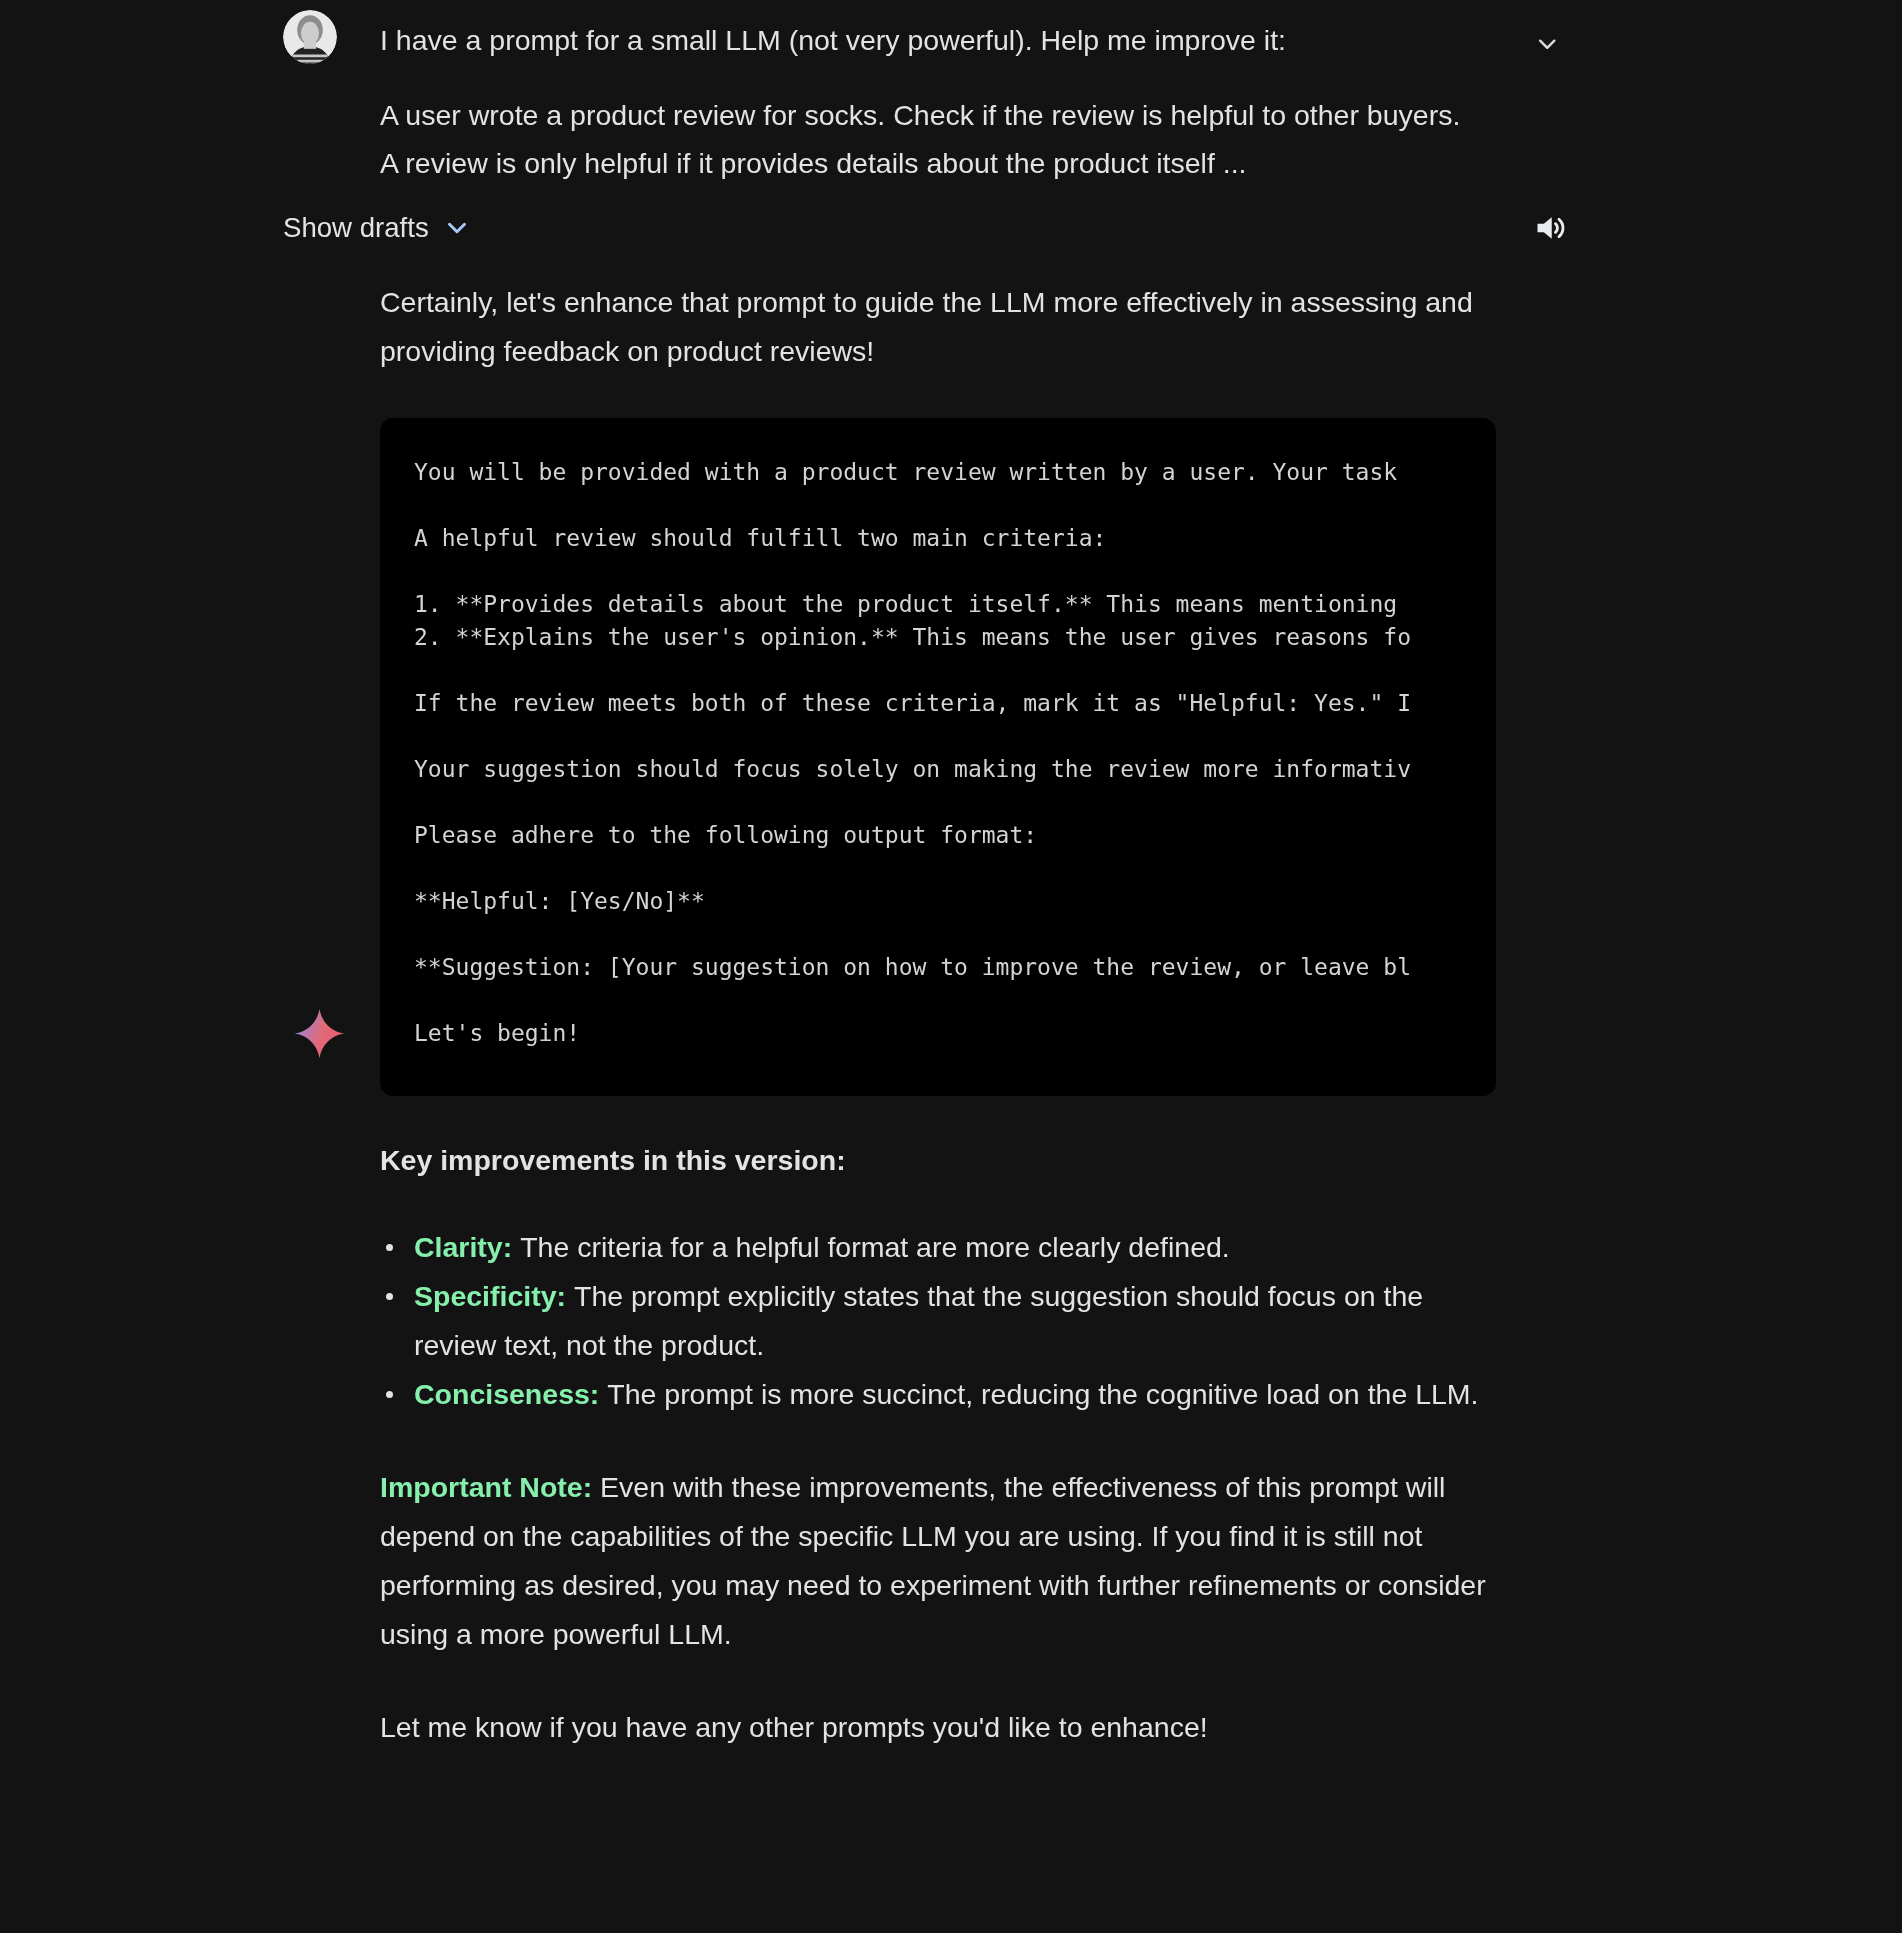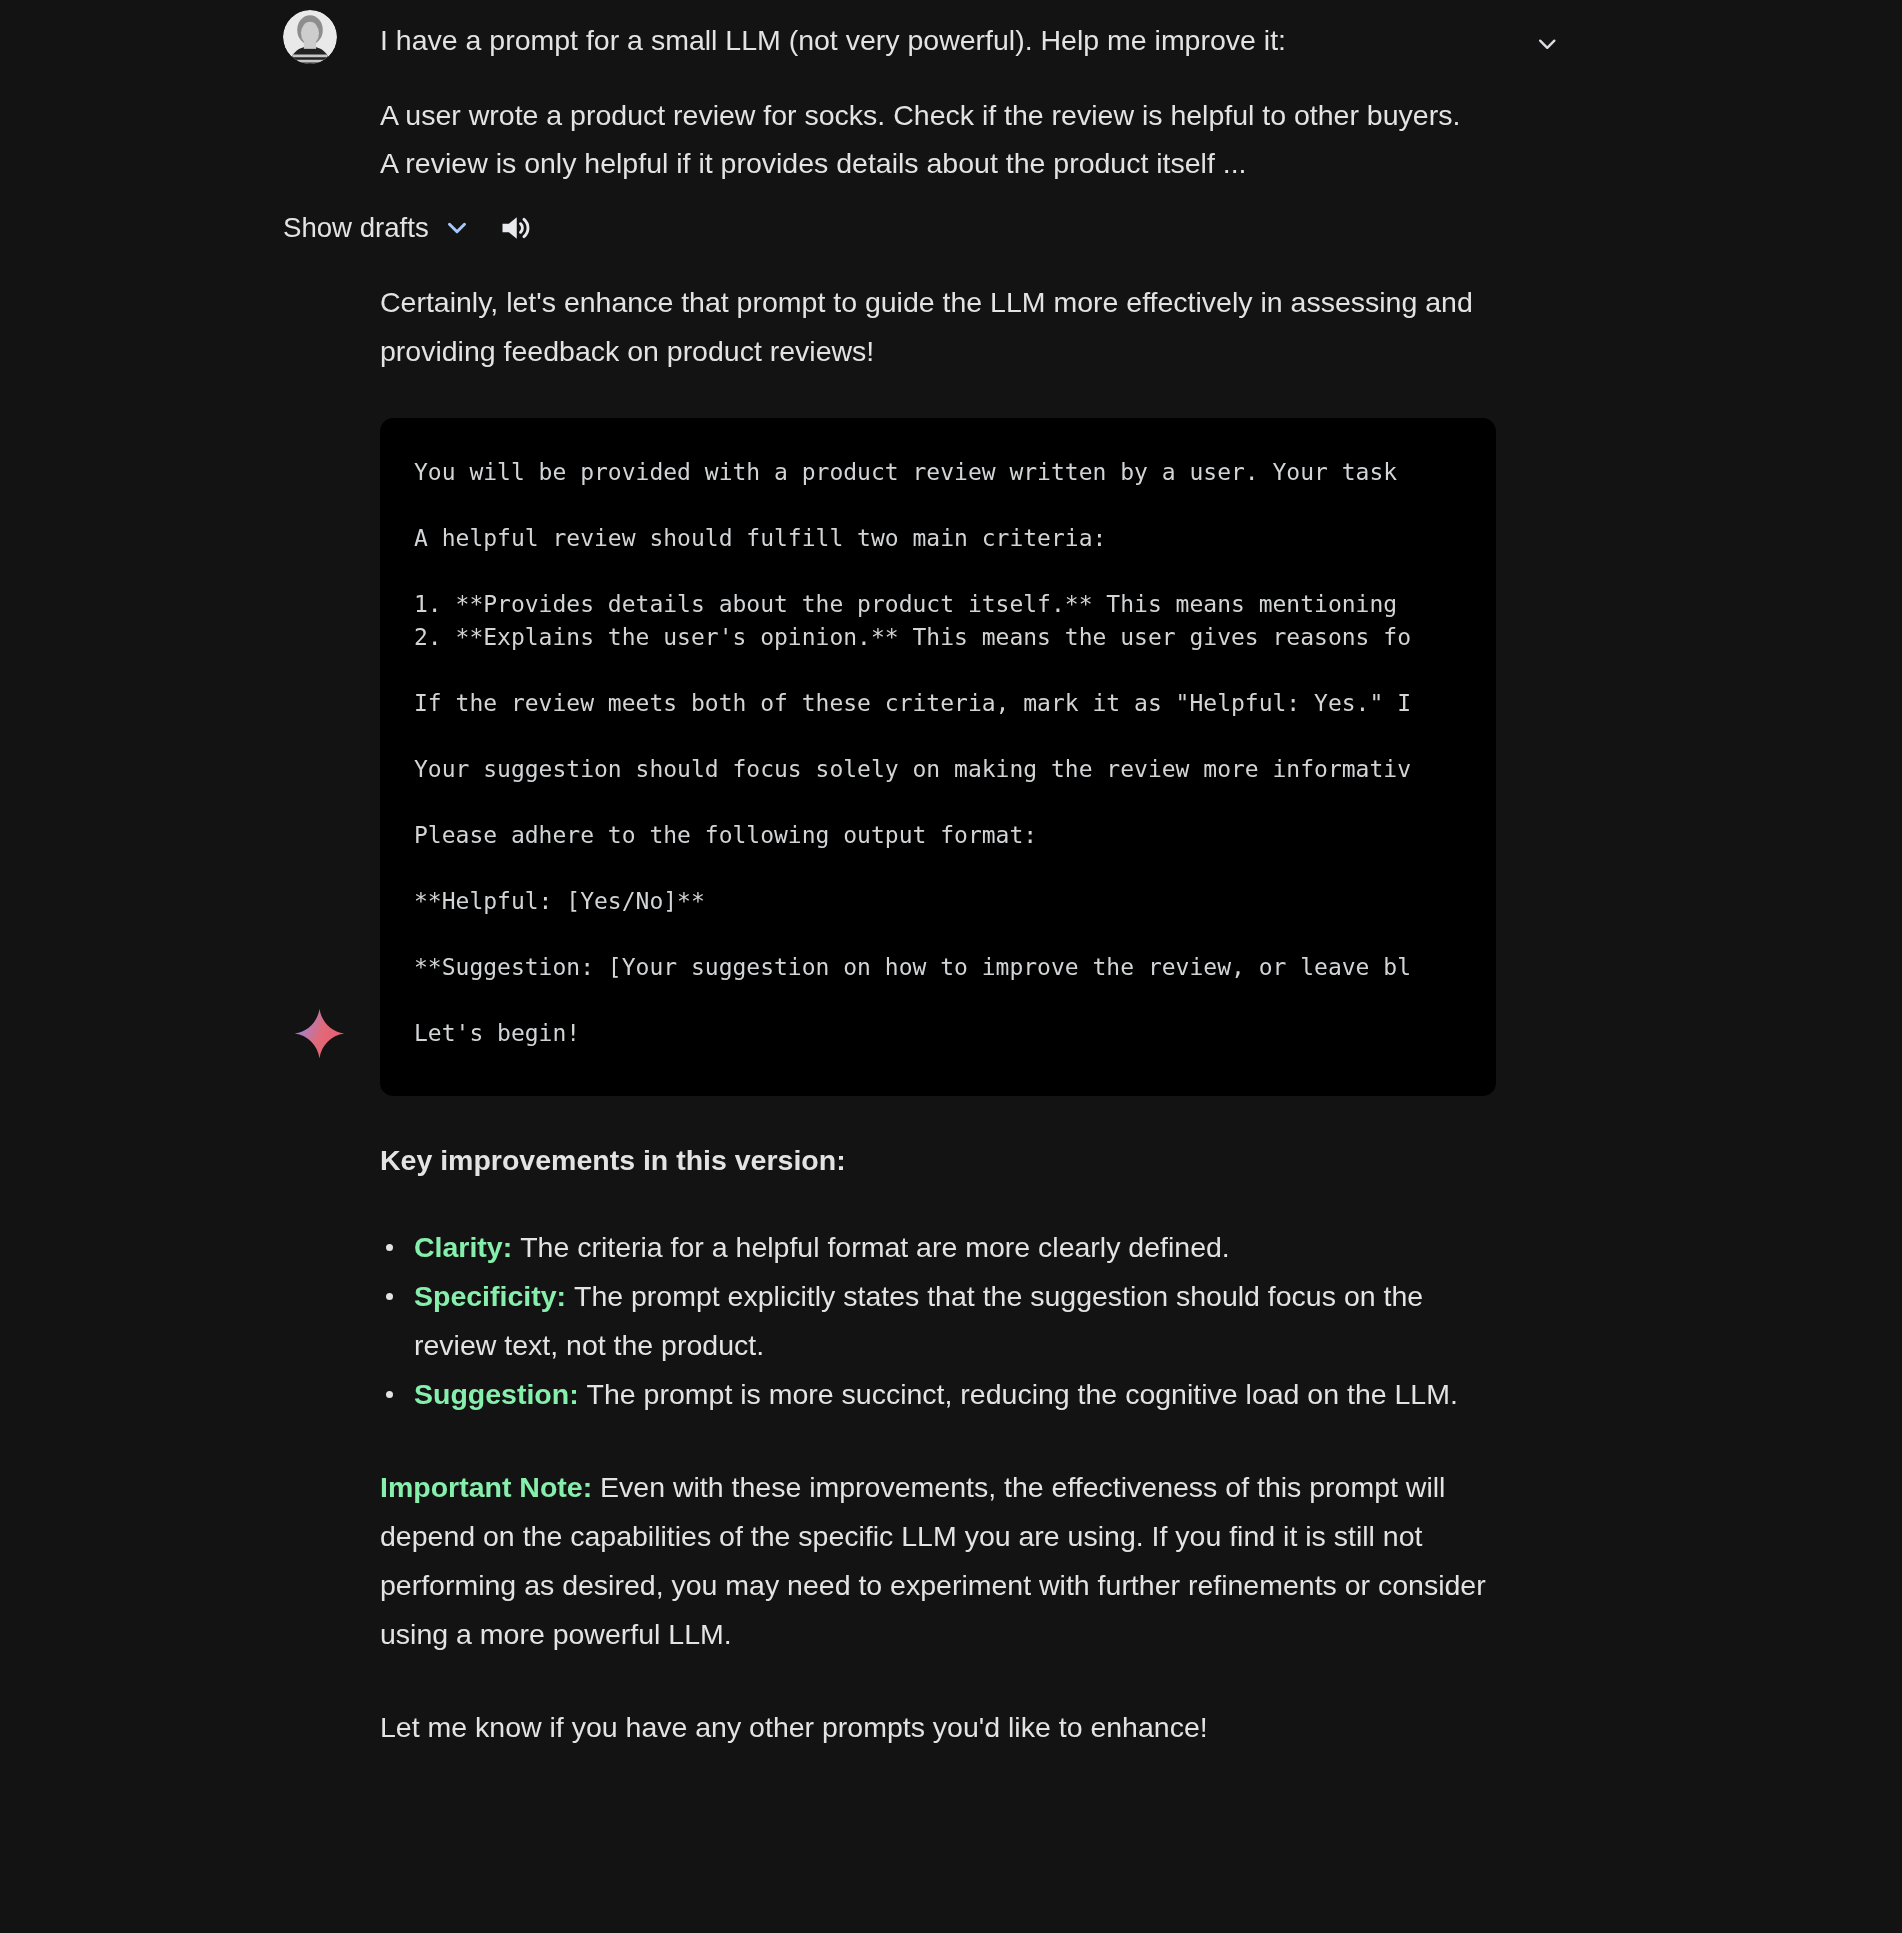--- a/index.html
+++ b/index.html
@@ -17,21 +17,21 @@
   .gutter { flex: 0 0 97px; width: 97px; }
 
   
   .avatar { width: 54px; height: 54px; border-radius: 50%; overflow: hidden; }
   .utitle { flex: 1; font-size: 28.5px; line-height: 46px; padding-top: 7.6px; max-width: 1103px; }
   .collapse-btn { flex: 0 0 auto; background: none; border: none; padding: 0; margin: 15px 7.6px 0 auto; cursor: pointer; line-height: 0; }
 
   .upara { font-size: 28.5px; line-height: 48px; max-width: 1103px; margin: 27px 0 0; }
 
   
-  .drafts-row { display: flex; justify-content: flex-start; align-items: center; gap: 26px; margin-top: 23px; }
+  .drafts-row { display: flex; justify-content: space-between; align-items: center; gap: 26px; margin-top: 23px; }
   .drafts-btn { display: flex; align-items: center; gap: 13.3px; background: none; border: none; padding: 0; cursor: pointer; color: #e3e3e3; font-family: inherit; font-size: 27.6px; }
   .speaker-btn { background: none; border: none; padding: 0; cursor: pointer; line-height: 0; }
 
   
   .assistant-row { margin-top: 32px; }
   .sparkle { margin: 15px 0 0 11.4px; width: 51px; height: 57px; }
   .acol { flex: 1; max-width: 1116px; font-size: 28.5px; line-height: 49px; }
   .acol p { margin: 0; }
   .bold-head { font-weight: bold; margin-top: 32px !important; }
   .ki-head { margin-top: 40px !important; }
@@ -157,21 +157,21 @@
 **Suggestion: [Your suggestion on how to improve the review, or leave bl
 
 Let's begin!</pre>
       </div>
 
       <p class="bold-head ki-head">Key improvements in this version:</p>
 
       <ul class="improvements">
           <li><strong>Clarity: </strong><span>The criteria for a helpful format are more clearly defined.</span></li>
           <li><strong>Specificity: </strong><span>The prompt explicitly states that the suggestion should focus on the review text, not the product.</span></li>
-          <li><strong>Suggestion: </strong><span>The prompt is more succinct, reducing the cognitive load on the LLM.</span></li>
+          <li><strong>Conciseness: </strong><span>The prompt is more succinct, reducing the cognitive load on the LLM.</span></li>
         </ul>
 
       <p class="note">
         <strong>Important Note:</strong>
         <span>Even with these improvements, the effectiveness of this prompt will depend on the capabilities of the specific LLM you are using. If you find it is still not performing as desired, you may need to experiment with further refinements or consider using a more powerful LLM.</span>
       </p>
 
       <p class="closing">Let me know if you have any other prompts you'd like to enhance!</p>
     </div>
   </div>

